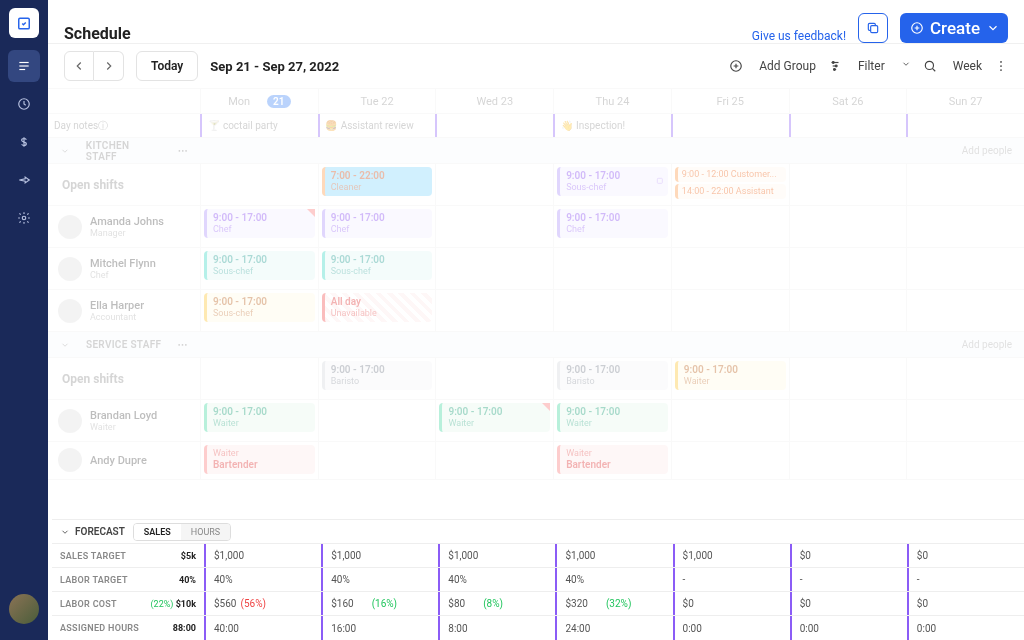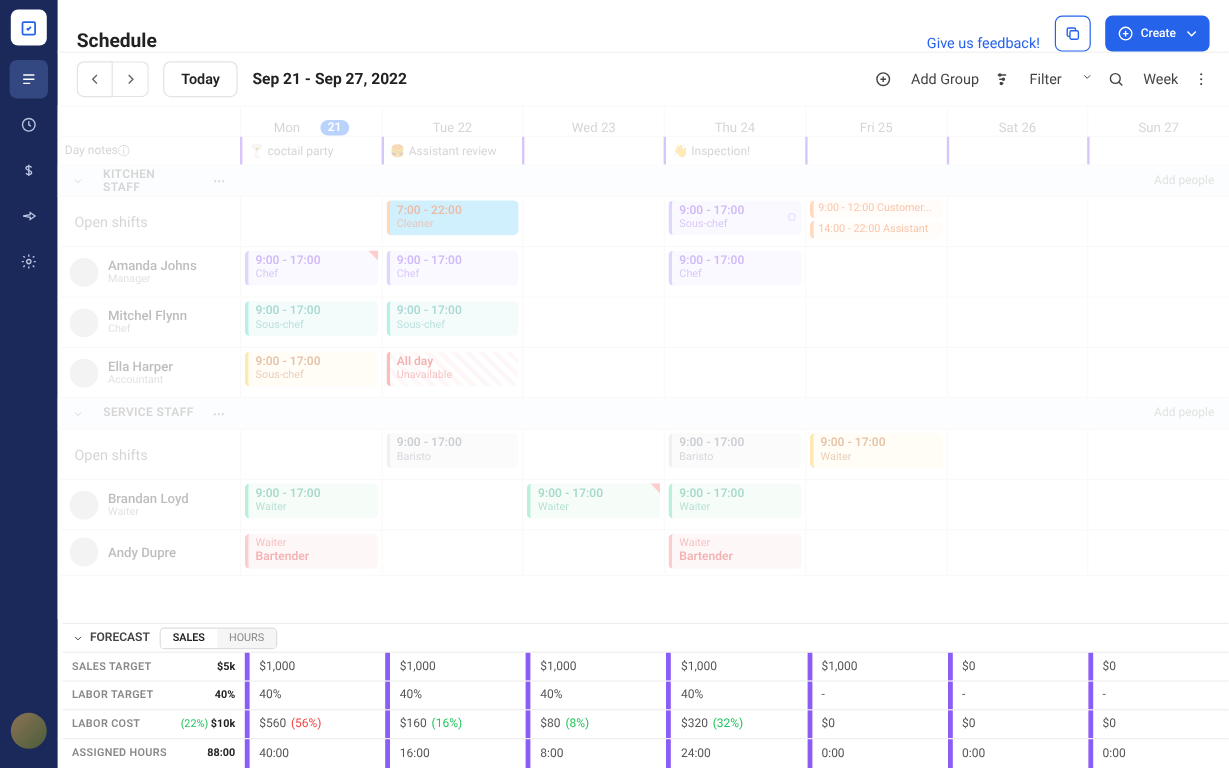--- a/index.html
+++ b/index.html
@@ -8,46 +8,46 @@
 .sidenav .logo{width:30px;height:30px;background:#fff;border-radius:6px;display:flex;align-items:center;justify-content:center;color:#2563eb;margin-bottom:6px}
 .sidenav .navbtn{width:32px;height:32px;border-radius:6px;display:flex;align-items:center;justify-content:center;color:#b8c2e0;cursor:pointer}
 .sidenav .navbtn.active{background:#334780;color:#fff}
 .sidenav .avatar{width:30px;height:30px;border-radius:50%;background:linear-gradient(135deg,#8b7355,#4a5d3a);position:absolute;bottom:16px}
 .main{flex:1;display:flex;flex-direction:column;position:relative;height:100%}
 .hdr{height:44px;display:flex;align-items:flex-end;padding:0 16px;gap:12px;border-bottom:1px solid #f0f0f0}
 .hdr h1{font-size:16px;font-weight:700;color:#222}
 .hdr .sp{flex:1}
 .hdr .fb{color:#2563eb;font-size:12px;cursor:pointer}
 .iconbtn{width:30px;height:30px;border:1px solid #2563eb;border-radius:6px;display:flex;align-items:center;justify-content:center;color:#2563eb;cursor:pointer}
-.createbtn{background:#2563eb;color:#fff;height:30px;border-radius:6px;padding:0 28px 0 10px;display:flex;align-items:center;gap:6px;font-size:10px;font-weight:500;cursor:pointer;position:relative}
+.createbtn{background:#2563eb;color:#fff;height:30px;border-radius:6px;padding:0 28px 0 10px;display:flex;align-items:center;gap:6px;font-size:17px;font-weight:500;cursor:pointer;position:relative}
 .createbtn .chev{position:absolute;right:8px}
 .toolbar{height:44px;display:flex;align-items:center;padding:0 16px;gap:12px}
 .navpair{display:flex}
 .navarrow{width:30px;height:30px;border:1px solid #e3e3e3;display:flex;align-items:center;justify-content:center;color:#666;cursor:pointer}
 .navarrow:first-child{border-radius:6px 0 0 6px}
 .navarrow:last-child{border-radius:0 6px 6px 0;border-left:none}
 .todaybtn{height:30px;padding:12px 14px;border:1px solid #e3e3e3;border-radius:6px;display:flex;align-items:center;font-size:12px;font-weight:600;color:#222;cursor:pointer}
 .daterange{font-size:13px;font-weight:700;color:#222}
 .tbtn{display:flex;align-items:flex-start;gap:16px;font-size:12px;color:#444;cursor:pointer}
 .overlay{position:absolute;top:88px;left:0;right:0;bottom:124px;background:rgba(255,255,255,0.65);z-index:5;pointer-events:none}
 .grid{flex:1;overflow:hidden;display:flex;flex-direction:column}
 .dayhdr{display:grid;grid-template-columns:152px repeat(7,1fr);height:26px;border-top:1px solid #eee;border-bottom:1px solid #eee}
-.dayhdr>div{display:flex;align-items:flex-end;justify-content:center;font-size:11px;color:#888;border-left:1px solid #eee;gap:17px}
+.dayhdr>div{display:flex;align-items:center;justify-content:center;font-size:11px;color:#888;border-left:1px solid #eee;gap:17px}
 .dayhdr>div:first-child{border-left:none}
 .badge{background:#3b82f6;color:#fff;border-radius:10px;padding:1px 6px;font-size:10px;font-weight:600}
 .notes{display:grid;grid-template-columns:152px repeat(7,1fr);height:24px;border-bottom:1px solid #eee}
 .notes>div{display:flex;align-items:center;font-size:10px;color:#888;padding:0 6px;border-left:2px solid #8b5cf6}
 .notes>div:first-child{border-left:none;color:#888}
 .grphdr{display:grid;grid-template-columns:152px 1fr;height:26px;background:#f7f9fc;border-bottom:1px solid #eee;align-items:center}
 .grphdr .lbl{display:flex;align-items:center;gap:16px;font-size:10px;font-weight:600;color:#888;padding:0 12px;letter-spacing:0.3px}
 .grphdr .add{font-size:10px;color:#aaa;text-align:right;padding-right:12px}
 .row{display:grid;grid-template-columns:152px repeat(7,1fr);min-height:42px;border-bottom:1px solid #eee}
 .row>div{border-left:1px solid #eee;padding:3px}
 .row>div:first-child{border-left:none;display:flex;align-items:center;gap:8px;padding:0 10px}
-.openlbl{font-size:12px;color:#888;font-weight:400;padding-left:4px}
+.openlbl{font-size:12px;color:#888;font-weight:700;padding-left:4px}
 .ava{width:24px;height:24px;border-radius:50%;background:#ddd;flex-shrink:0}
 .person{display:flex;flex-direction:column}
 .person .nm{font-size:11px;color:#444;font-weight:500}
 .person .rl{font-size:9px;color:#aaa}
 .shift{border-radius:4px;padding:3px 6px;font-size:10px;line-height:1.2;border-left:3px solid;position:relative;margin-bottom:2px}
 .shift .time{font-weight:600}
 .shift .role{font-size:9px;opacity:0.8}
 .shift.purple{background:#f1edff;border-color:#a78bfa;color:#7c3aed}
 .shift.teal{background:#e0f5f3;border-color:#2dd4bf;color:#0d9488}
 .shift.yellow{background:#fef8e3;border-color:#fbbf24;color:#b45309}
@@ -61,26 +61,26 @@
 .corner{position:absolute;top:0;right:0;width:0;height:0;border-style:solid;border-width:0 8px 8px 0;border-color:transparent #f87171 transparent transparent}
 .striped{background:repeating-linear-gradient(45deg,#fde8e8,#fde8e8 4px,#fff 4px,#fff 8px)!important}
 .forecast{position:absolute;bottom:0;left:4px;right:0;background:#fff;z-index:10;border-top:1px solid #eee}
 .fhdr{display:flex;align-items:center;height:24px;padding:0 8px;gap:8px;border-bottom:1px solid #eee}
 .fhdr .lbl{font-size:10px;font-weight:600;color:#444;display:flex;align-items:center;gap:5px}
 .tabs{display:flex;border:1px solid #ddd;border-radius:4px;overflow:hidden}
 .tabs>div{font-size:9px;padding:3px 10px;color:#888;cursor:pointer}
 .tabs>div.active{background:#fff;color:#222;font-weight:600}
 .tabs>div:not(.active){background:#f5f5f5}
 .frow{display:grid;grid-template-columns:152px repeat(7,1fr);height:24px;border-bottom:1px solid #eee;font-size:10px}
-.frow>div{display:flex;align-items:center;padding:0 8px;border-left:4px solid #8b5cf6;color:#555}
+.frow>div{display:flex;align-items:center;padding:0 8px;border-left:2px solid #8b5cf6;color:#555}
 .frow>div:first-child{border-left:none;justify-content:space-between;font-size:9px;color:#888}
 .frow .hdrlbl{font-weight:600;letter-spacing:0.3px}
 .frow .hdrval{font-weight:700;color:#222}
 .pct{color:#ef4444;margin-left:4px}
-.pctg{color:#22c55e;margin-left:4px}
+.pctg{color:#22c55e;margin-left:18px}
 svg{width:14px;height:14px}
 </style>
 </head>
 <body>
 
 <div class="sidenav">
   <div class="logo">
       <svg viewBox="0 0 24 24" fill="none" stroke="currentColor" stroke-width="2.5">
         <rect x="3" y="4" width="18" height="18" rx="2"></rect>
         <path d="M9 13l2 2 4-4"></path>

